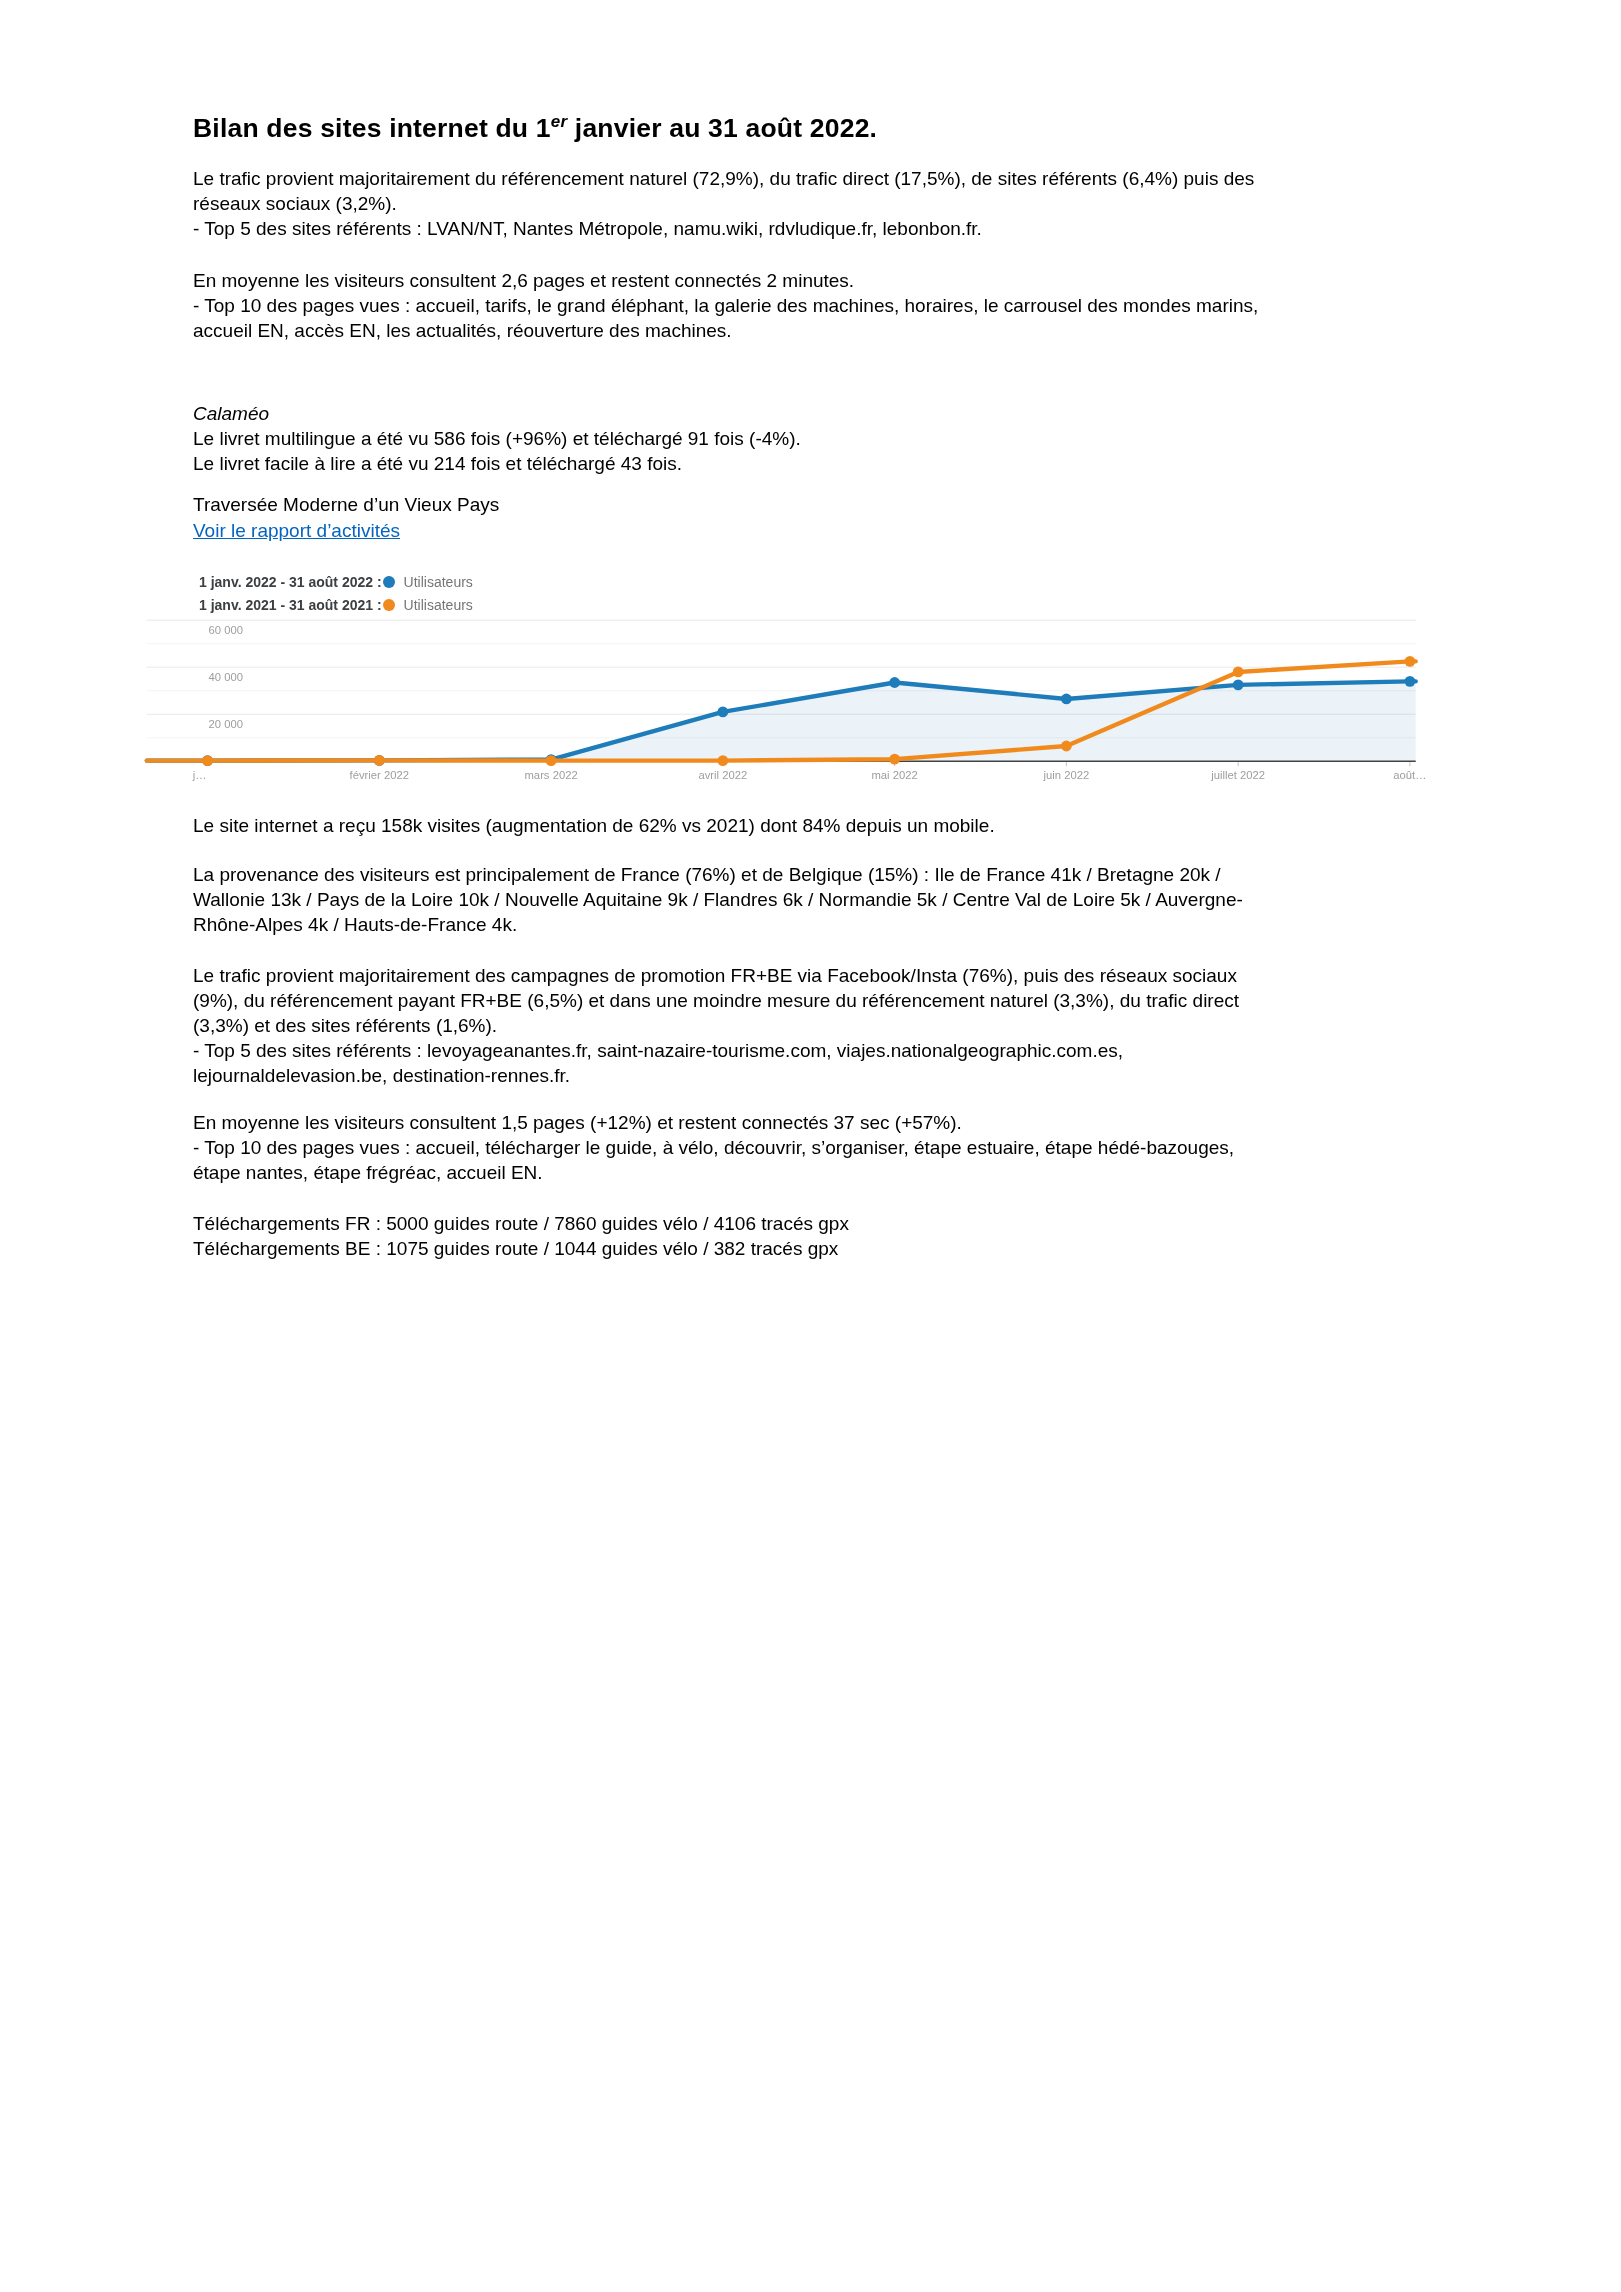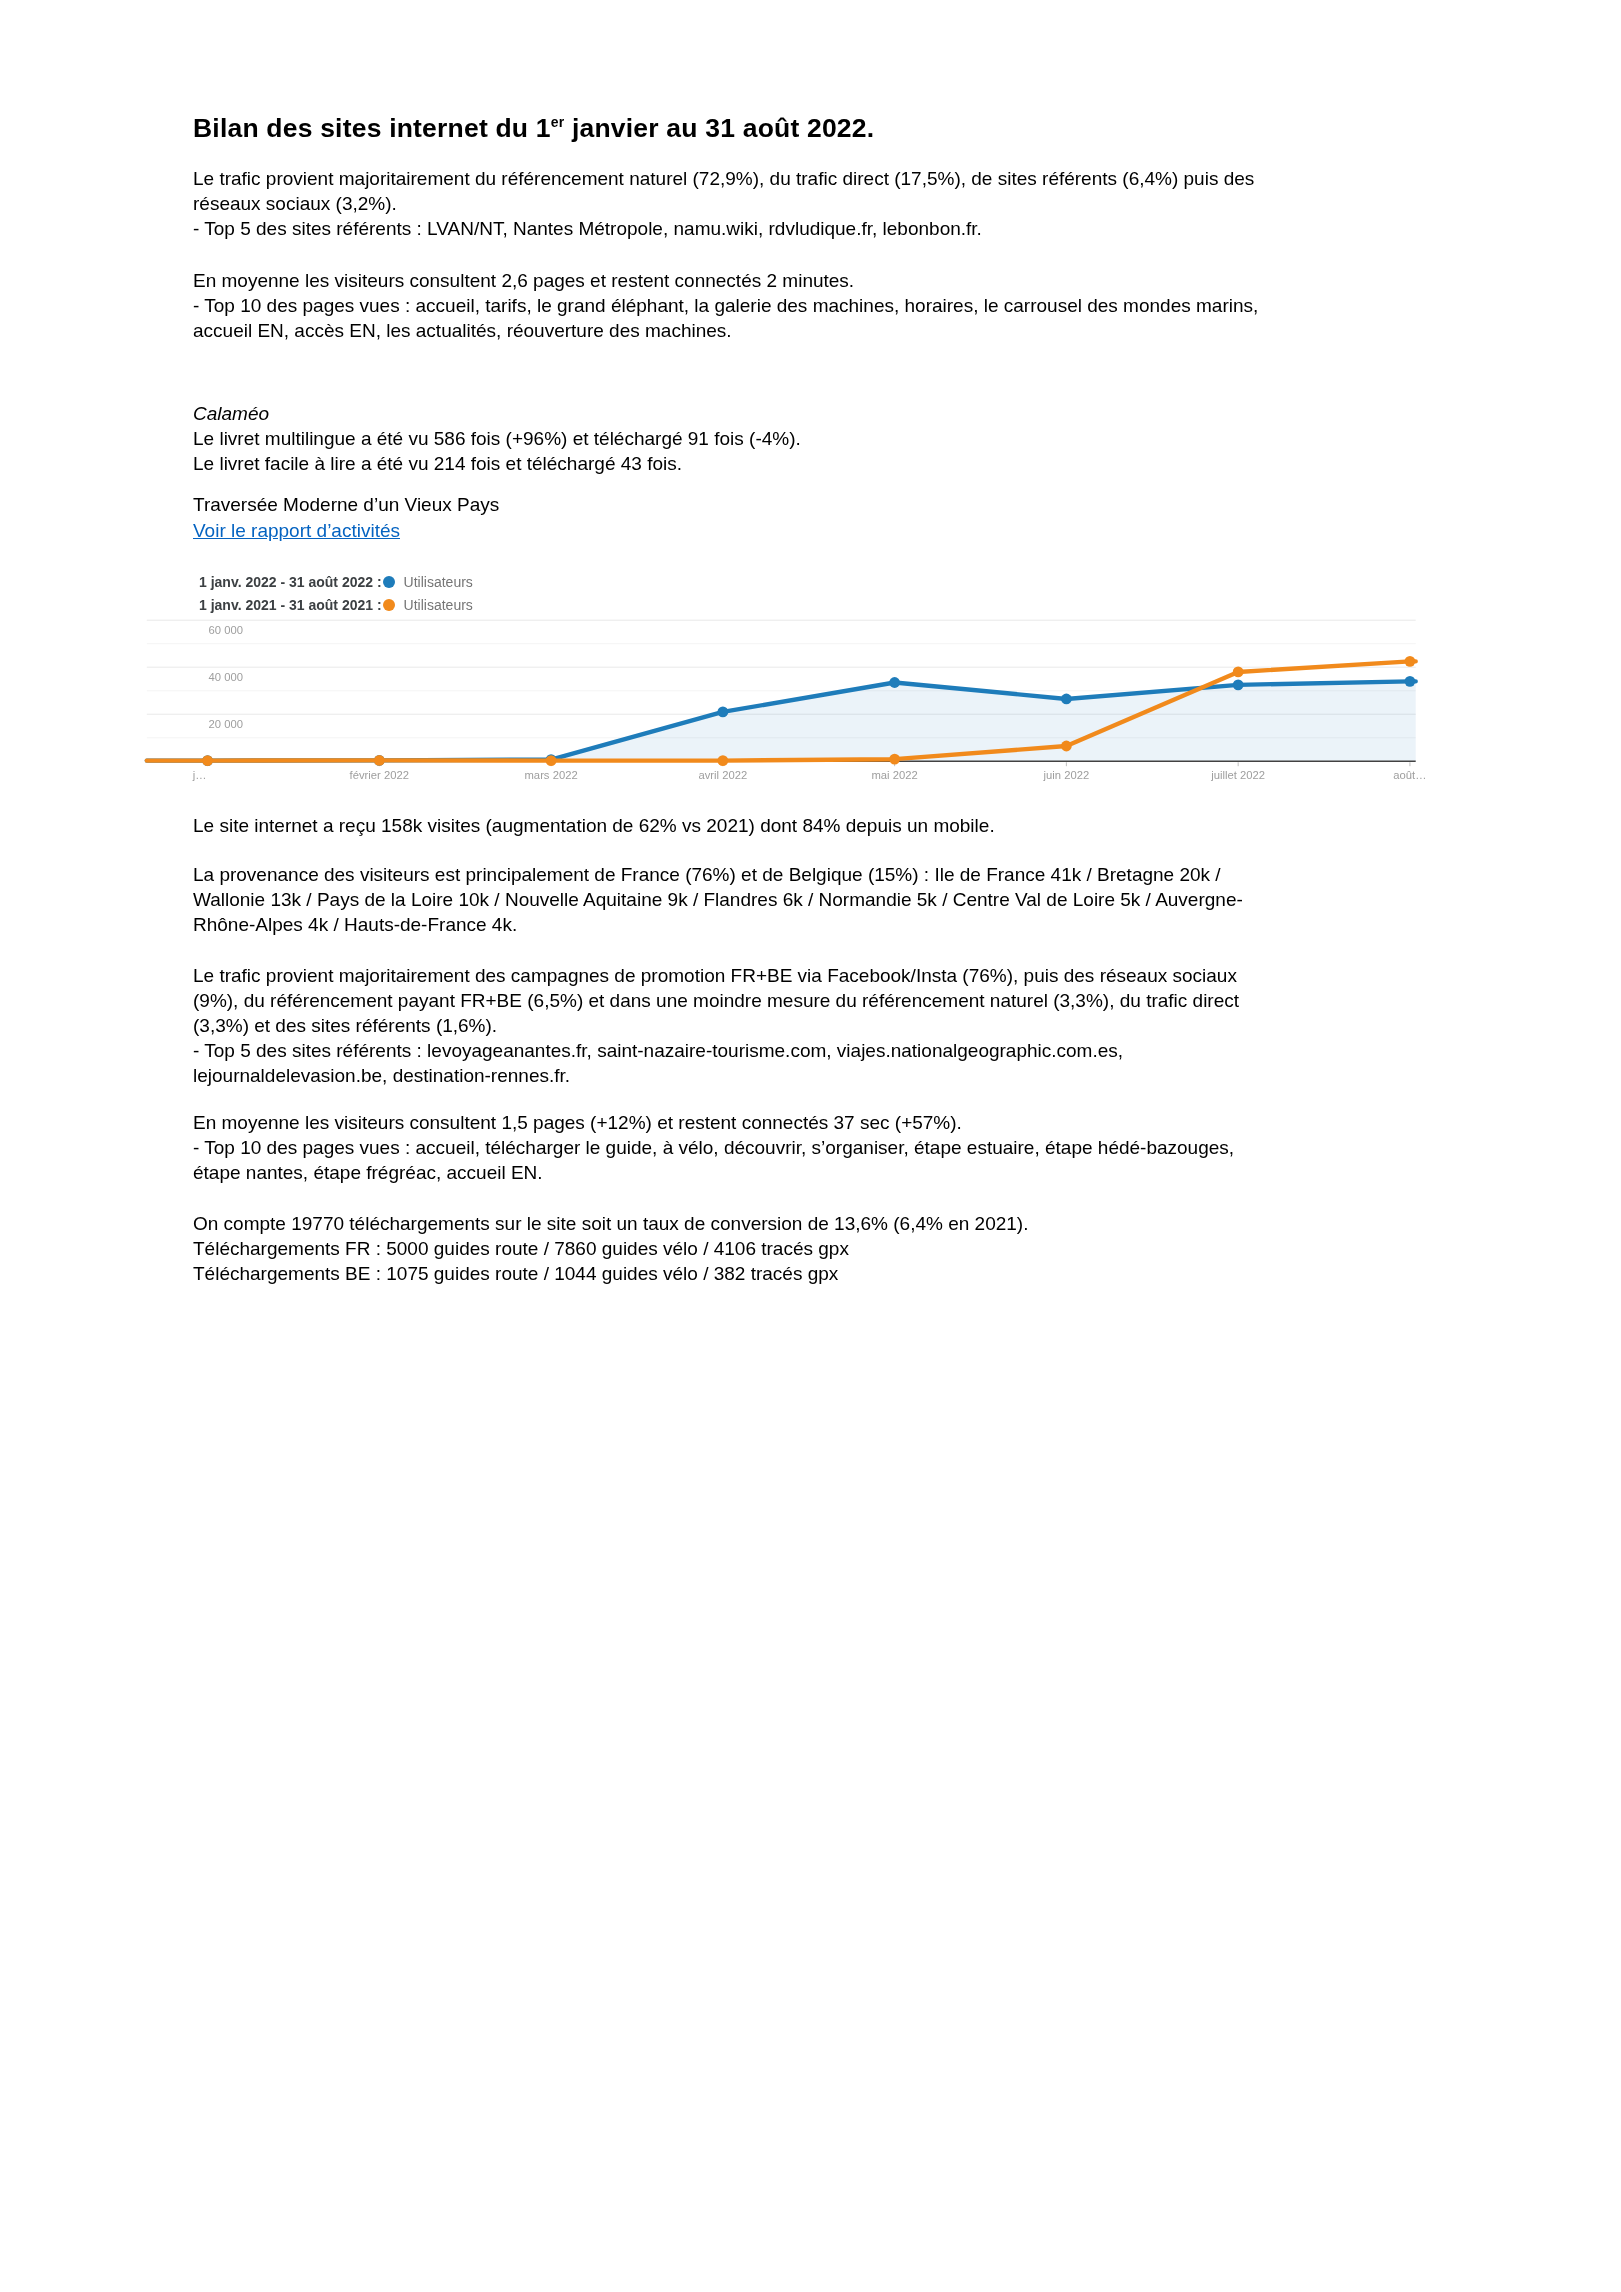--- a/index.html
+++ b/index.html
@@ -10,21 +10,21 @@
     font-family:"Liberation Sans", sans-serif;
     color:#000000;
     overflow:hidden;
   }
   .abs{position:absolute;}
   .doc-title{
     left:193px;top:94px;
     font-size:26.5px;font-weight:bold;line-height:33px;
     letter-spacing:0.2px;
   }
-  .doc-title sup{font-size:14px;vertical-align:super;line-height:0;}
+  .doc-title sup{font-size:17px;vertical-align:super;line-height:0;font-style:italic;}
   .para{font-size:19px;line-height:25px;}
   .para .line{white-space:nowrap;}
   .italic{font-style:italic;margin-top:32px;}
   .tmvp-heading{left:193px;top:492px;font-size:19px;line-height:25.5px;}
   .report-link{
     left:193px;top:518px;font-size:19px;line-height:25.5px;
     color:#0563c1;text-decoration:underline;cursor:pointer;
   }
   
   .legend{left:199px;top:570px;font-size:14px;color:#757575;}
@@ -147,19 +147,18 @@
       <div class="line">lejournaldelevasion.be, destination-rennes.fr.</div>
     </div>
 
   <div class="abs para" style="left:193px;top:1110px;">
       <div class="line">En moyenne les visiteurs consultent 1,5 pages (+12%) et restent connectés 37 sec (+57%).</div>
       <div class="line">- Top 10 des pages vues : accueil, télécharger le guide, à vélo, découvrir, s’organiser, étape estuaire, étape hédé-bazouges,</div>
       <div class="line">étape nantes, étape frégréac, accueil EN.</div>
     </div>
 
   <div class="abs para" style="left:193px;top:1211px;">
-      <div class="line">On compte 19770 téléchargements sur le site soit un taux de conversion de 13,6% (6,4% en 2021).</div>
       <div class="line">Téléchargements FR : 5000 guides route / 7860 guides vélo / 4106 tracés gpx</div>
       <div class="line">Téléchargements BE : 1075 guides route / 1044 guides vélo / 382 tracés gpx</div>
     </div>
 
 </div>
 
 
 </body></html>

